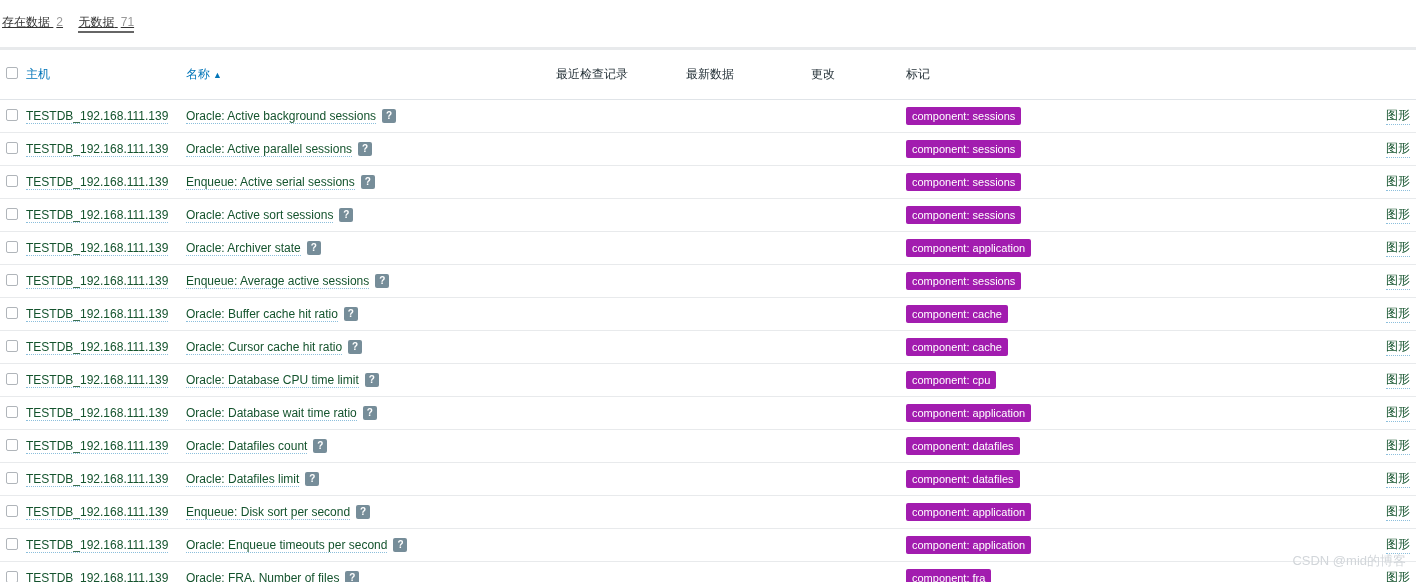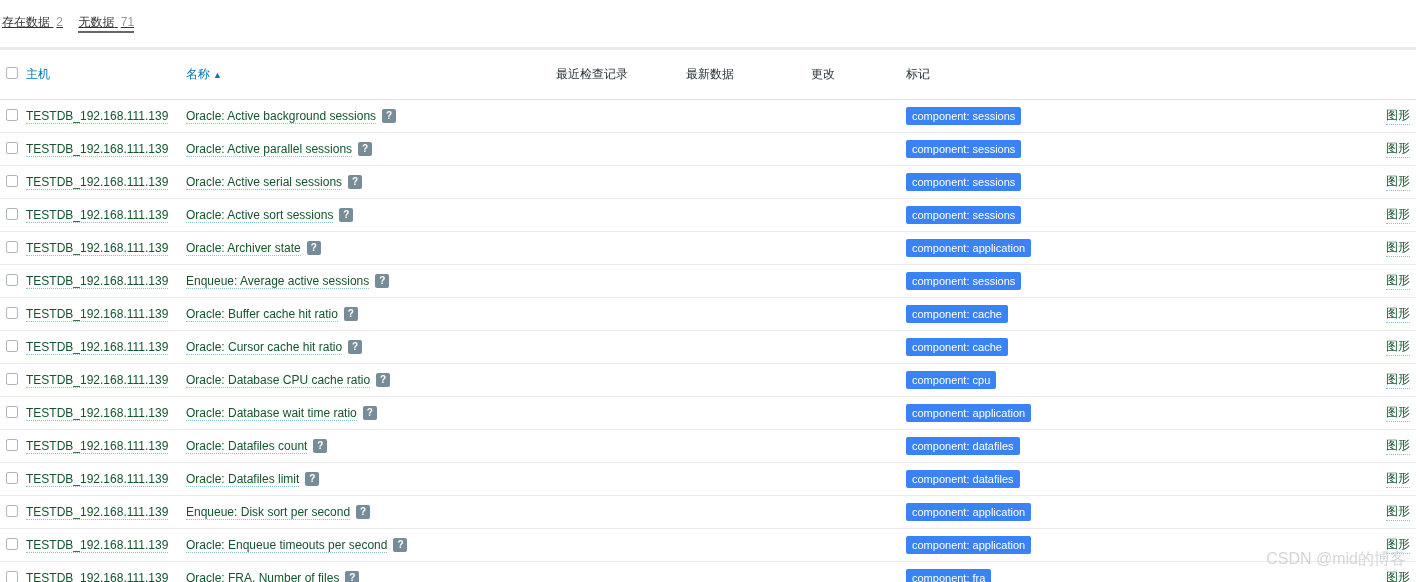--- a/index.html
+++ b/index.html
@@ -51,33 +51,33 @@
     line-height: 14px;
     font-size: 10px;
     font-weight: bold;
     margin-left: 6px;
     font-family: Arial;
     cursor: help;
     vertical-align: middle;
   }
   .tag-badge {
     display: inline-block;
-    background: #3b82f6;
+    background: #a21caf;
     color: #fff;
     border-radius: 2px;
     padding: 2px 6px;
     font-size: 11px;
     line-height: 14px;
   }
   .watermark {
     position: fixed;
     right: 10px;
     bottom: 12px;
     color: #d2d6da;
-    font-size: 16px;
+    font-size: 13px;
     pointer-events: none;
   }
 </style>
 </head>
 <body>
 
 <div class="header-strip">
   <div class="tabs-row">
     <span class="tab-item">
       <span>存在数据</span>
@@ -137,21 +137,21 @@
         <td></td>
         <td></td>
         <td><span class="tag-badge">component: sessions</span></td>
         <td>
           <span class="link-graph">图形</span>
         </td>
       </tr>
       <tr>
         <td><span class="chk"></span></td>
         <td><span class="link-host">TESTDB_192.168.111.139</span></td>
-        <td><span class="link-name">Oracle: Active serial sessions</span><span class="help-icon">?</span></td>
+        <td><span class="link-name">Enqueue: Active serial sessions</span><span class="help-icon">?</span></td>
         <td></td>
         <td></td>
         <td></td>
         <td><span class="tag-badge">component: sessions</span></td>
         <td>
           <span class="link-graph">图形</span>
         </td>
       </tr>
       <tr>
         <td><span class="chk"></span></td>
@@ -209,21 +209,21 @@
         <td></td>
         <td></td>
         <td><span class="tag-badge">component: cache</span></td>
         <td>
           <span class="link-graph">图形</span>
         </td>
       </tr>
       <tr>
         <td><span class="chk"></span></td>
         <td><span class="link-host">TESTDB_192.168.111.139</span></td>
-        <td><span class="link-name">Oracle: Database CPU cache ratio</span><span class="help-icon">?</span></td>
+        <td><span class="link-name">Oracle: Database CPU time limit</span><span class="help-icon">?</span></td>
         <td></td>
         <td></td>
         <td></td>
         <td><span class="tag-badge">component: cpu</span></td>
         <td>
           <span class="link-graph">图形</span>
         </td>
       </tr>
       <tr>
         <td><span class="chk"></span></td>

